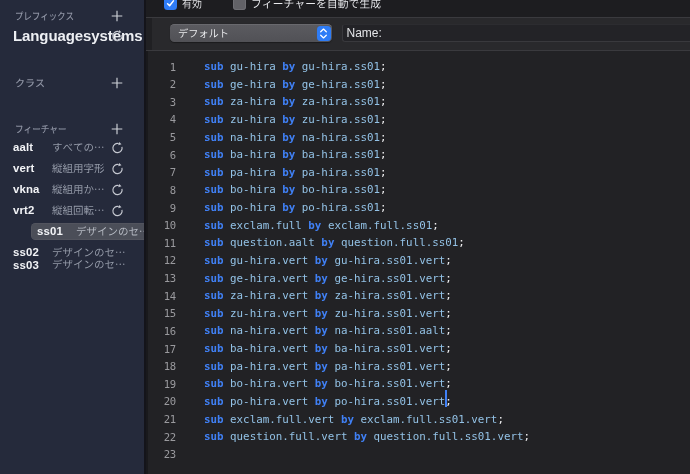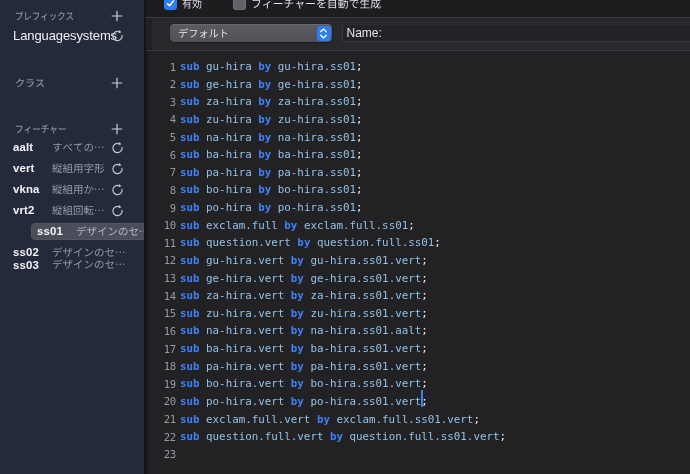--- a/index.html
+++ b/index.html
@@ -16,21 +16,21 @@
 #sidebar { left:0; top:0; width:143.5px; height:474px; background:#252a3b; }
 #side-divider { left:143.5px; top:0; width:2.5px; height:474px; background:#14141a; }
 
 .side-header { position:absolute; left:0; width:143.5px; height:16px;
   display:flex; align-items:center; }
 .side-header .hd { margin-left:15px; color:#8e93a3; }
 .plus-btn { position:absolute; left:108px; width:18px; height:17px;
   display:flex; align-items:center; justify-content:center; }
 .side-row { position:absolute; left:0; width:143.5px; height:21px;
   display:flex; align-items:center; }
-.lang-name { margin-left:13px; color:#edeff3; font-size:13px; letter-spacing:-.1px; }
+.lang-name { margin-left:13px; color:#edeff3; font-size:15px; letter-spacing:-.1px;font-weight:bold; }
 .refresh-btn { position:absolute; left:109px; width:17px; height:17px;
   display:flex; align-items:center; justify-content:center; color:#c6c9d1; }
 
 #features .feat-row { position:absolute; left:0; width:143.5px; height:21px; }
 .feat-hl { position:absolute; left:7px; right:8px; top:2px; bottom:2px;
   border-radius:4.5px; background:transparent; }
 .feat-row.selected .feat-hl { background:#4b4e58; box-shadow:inset 0 0 0 0.5px rgba(255,255,255,.08); }
 .feat-tag { position:absolute; left:13px; top:0; height:21px; display:flex; align-items:center;
   color:#f2f3f6; font-weight:bold; font-size:11.4px; letter-spacing:.15px; }
 .feat-desc { position:absolute; left:51.5px; top:0; height:21px; display:flex; align-items:center;
@@ -67,21 +67,21 @@
 #name-field .fld-label { margin-left:4px; color:#e4e5e8; font-size:12px; }
 
 
 #code { left:146px; top:50.5px; width:544px; height:423.5px; background:#222225;
   border-left:2.5px solid #19191c;
   font-family:"DejaVu Sans Mono","Liberation Mono",monospace;
   font-size:10.83px; padding-top:7.3px; }
 .code-line { height:17.63px; display:flex; align-items:center; white-space:pre; }
 .line-num { width:28px; text-align:right; color:#9a9a9e; flex:none;
   font-size:10.6px; letter-spacing:-0.2px; }
-.line-text { margin-left:4px; color:#eeeef0; }
+.line-text { margin-left:28px; color:#eeeef0; }
 .tok-kw { color:#4080f5; font-weight:bold; }
 .tok-name { color:#93c2e6; }
 .tok-punct { color:#f0f0f2; }
 .caret { position:relative; display:inline-block; width:0; }
 .caret::after { content:""; position:absolute; left:-.5px; top:-14.6px; width:2px; height:17px;
   background:#3f80f6; }
 svg.jp { display:block; }
 svg.icon { display:block; }
 </style>
 </head>
@@ -277,21 +277,21 @@
     <div class="code-line"><span class="line-num">1</span><span class="line-text"><span class="tok-kw">sub</span><span class="tok-name"> gu-hira </span><span class="tok-kw">by</span><span class="tok-name"> gu-hira.ss01</span><span class="tok-punct">;</span></span></div>
     <div class="code-line"><span class="line-num">2</span><span class="line-text"><span class="tok-kw">sub</span><span class="tok-name"> ge-hira </span><span class="tok-kw">by</span><span class="tok-name"> ge-hira.ss01</span><span class="tok-punct">;</span></span></div>
     <div class="code-line"><span class="line-num">3</span><span class="line-text"><span class="tok-kw">sub</span><span class="tok-name"> za-hira </span><span class="tok-kw">by</span><span class="tok-name"> za-hira.ss01</span><span class="tok-punct">;</span></span></div>
     <div class="code-line"><span class="line-num">4</span><span class="line-text"><span class="tok-kw">sub</span><span class="tok-name"> zu-hira </span><span class="tok-kw">by</span><span class="tok-name"> zu-hira.ss01</span><span class="tok-punct">;</span></span></div>
     <div class="code-line"><span class="line-num">5</span><span class="line-text"><span class="tok-kw">sub</span><span class="tok-name"> na-hira </span><span class="tok-kw">by</span><span class="tok-name"> na-hira.ss01</span><span class="tok-punct">;</span></span></div>
     <div class="code-line"><span class="line-num">6</span><span class="line-text"><span class="tok-kw">sub</span><span class="tok-name"> ba-hira </span><span class="tok-kw">by</span><span class="tok-name"> ba-hira.ss01</span><span class="tok-punct">;</span></span></div>
     <div class="code-line"><span class="line-num">7</span><span class="line-text"><span class="tok-kw">sub</span><span class="tok-name"> pa-hira </span><span class="tok-kw">by</span><span class="tok-name"> pa-hira.ss01</span><span class="tok-punct">;</span></span></div>
     <div class="code-line"><span class="line-num">8</span><span class="line-text"><span class="tok-kw">sub</span><span class="tok-name"> bo-hira </span><span class="tok-kw">by</span><span class="tok-name"> bo-hira.ss01</span><span class="tok-punct">;</span></span></div>
     <div class="code-line"><span class="line-num">9</span><span class="line-text"><span class="tok-kw">sub</span><span class="tok-name"> po-hira </span><span class="tok-kw">by</span><span class="tok-name"> po-hira.ss01</span><span class="tok-punct">;</span></span></div>
     <div class="code-line"><span class="line-num">10</span><span class="line-text"><span class="tok-kw">sub</span><span class="tok-name"> exclam.full </span><span class="tok-kw">by</span><span class="tok-name"> exclam.full.ss01</span><span class="tok-punct">;</span></span></div>
-    <div class="code-line"><span class="line-num">11</span><span class="line-text"><span class="tok-kw">sub</span><span class="tok-name"> question.vert </span><span class="tok-kw">by</span><span class="tok-name"> question.full.ss01</span><span class="tok-punct">;</span></span></div>
+    <div class="code-line"><span class="line-num">11</span><span class="line-text"><span class="tok-kw">sub</span><span class="tok-name"> question.aalt </span><span class="tok-kw">by</span><span class="tok-name"> question.full.ss01</span><span class="tok-punct">;</span></span></div>
     <div class="code-line"><span class="line-num">12</span><span class="line-text"><span class="tok-kw">sub</span><span class="tok-name"> gu-hira.vert </span><span class="tok-kw">by</span><span class="tok-name"> gu-hira.ss01.vert</span><span class="tok-punct">;</span></span></div>
     <div class="code-line"><span class="line-num">13</span><span class="line-text"><span class="tok-kw">sub</span><span class="tok-name"> ge-hira.vert </span><span class="tok-kw">by</span><span class="tok-name"> ge-hira.ss01.vert</span><span class="tok-punct">;</span></span></div>
     <div class="code-line"><span class="line-num">14</span><span class="line-text"><span class="tok-kw">sub</span><span class="tok-name"> za-hira.vert </span><span class="tok-kw">by</span><span class="tok-name"> za-hira.ss01.vert</span><span class="tok-punct">;</span></span></div>
     <div class="code-line"><span class="line-num">15</span><span class="line-text"><span class="tok-kw">sub</span><span class="tok-name"> zu-hira.vert </span><span class="tok-kw">by</span><span class="tok-name"> zu-hira.ss01.vert</span><span class="tok-punct">;</span></span></div>
     <div class="code-line"><span class="line-num">16</span><span class="line-text"><span class="tok-kw">sub</span><span class="tok-name"> na-hira.vert </span><span class="tok-kw">by</span><span class="tok-name"> na-hira.ss01.aalt</span><span class="tok-punct">;</span></span></div>
     <div class="code-line"><span class="line-num">17</span><span class="line-text"><span class="tok-kw">sub</span><span class="tok-name"> ba-hira.vert </span><span class="tok-kw">by</span><span class="tok-name"> ba-hira.ss01.vert</span><span class="tok-punct">;</span></span></div>
     <div class="code-line"><span class="line-num">18</span><span class="line-text"><span class="tok-kw">sub</span><span class="tok-name"> pa-hira.vert </span><span class="tok-kw">by</span><span class="tok-name"> pa-hira.ss01.vert</span><span class="tok-punct">;</span></span></div>
     <div class="code-line"><span class="line-num">19</span><span class="line-text"><span class="tok-kw">sub</span><span class="tok-name"> bo-hira.vert </span><span class="tok-kw">by</span><span class="tok-name"> bo-hira.ss01.vert</span><span class="tok-punct">;</span></span></div>
     <div class="code-line"><span class="line-num">20</span><span class="line-text"><span class="tok-kw">sub</span><span class="tok-name"> po-hira.vert </span><span class="tok-kw">by</span><span class="tok-name"> po-hira.ss01.vert</span><span class="caret"></span><span class="tok-punct">;</span></span></div>
     <div class="code-line"><span class="line-num">21</span><span class="line-text"><span class="tok-kw">sub</span><span class="tok-name"> exclam.full.vert </span><span class="tok-kw">by</span><span class="tok-name"> exclam.full.ss01.vert</span><span class="tok-punct">;</span></span></div>

